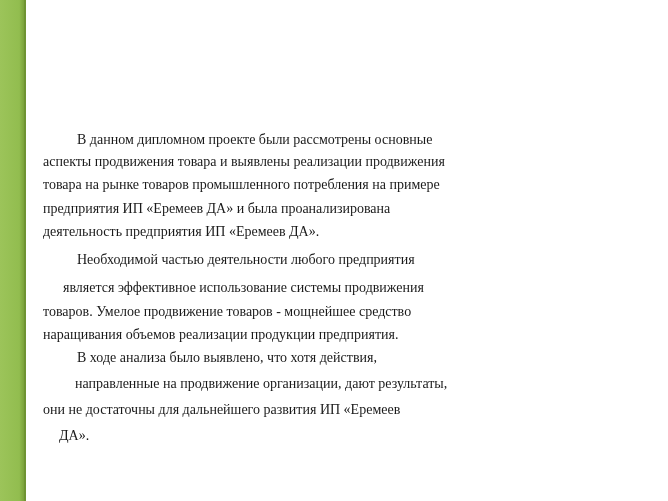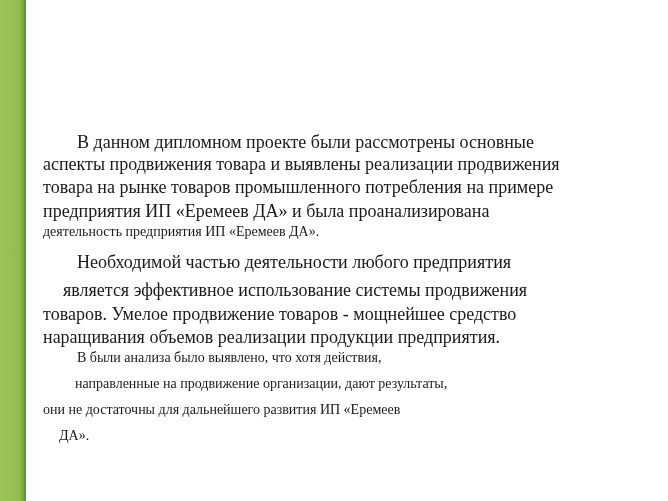--- a/index.html
+++ b/index.html
@@ -11,21 +11,21 @@
     }
     .side-bar {
       position: absolute; left: 0; top: 0; width: 24px; height: 501px;
       background: linear-gradient(to right, #9cc45a 0%, #92bd4f 80%, #7ba23c 100%);
       border-right: 2px solid #6f9433;
     }
     .slide-body { position: absolute; left: 43px; top: 0; width: 610px; }
     .line {
       position: absolute; left: 0; white-space: nowrap;
     }
-    .s { font-size: 18px; }
+    .s { font-size: 14px; }
     .l { font-size: 14px; }
     .ind { left: 34px; }
   </style>
 </head>
 <body>
 
 <div class="side-bar"></div>
 
 <div class="slide-body">
   <div>
@@ -35,18 +35,18 @@
     <div class="line s" style="top:201px;">предприятия ИП «Еремеев ДА» и была проанализирована</div>
     <div class="line l" style="top:224px;">деятельность предприятия ИП «Еремеев ДА».</div>
   </div>
   <div>
     <div class="line s ind" style="top:252px;">Необходимой частью деятельности любого предприятия</div>
     <div class="line s" style="top:280px;margin-left:20px;">является эффективное использование системы продвижения</div>
     <div class="line s" style="top:304px;">товаров. Умелое продвижение товаров - мощнейшее средство</div>
     <div class="line s" style="top:327px;">наращивания объемов реализации продукции предприятия.</div>
   </div>
   <div>
-    <div class="line l ind" style="top:350px;">В были анализа было выявлено, что хотя действия,</div>
+    <div class="line l ind" style="top:350px;">В ходе анализа было выявлено, что хотя действия,</div>
     <div class="line l" style="top:376px;margin-left:32px;">направленные на продвижение организации, дают результаты,</div>
     <div class="line l" style="top:402px;">они не достаточны для дальнейшего развития ИП «Еремеев</div>
     <div class="line l" style="top:428px;margin-left:16px;">ДА».</div>
   </div>
 </div>
 
 </body></html>

